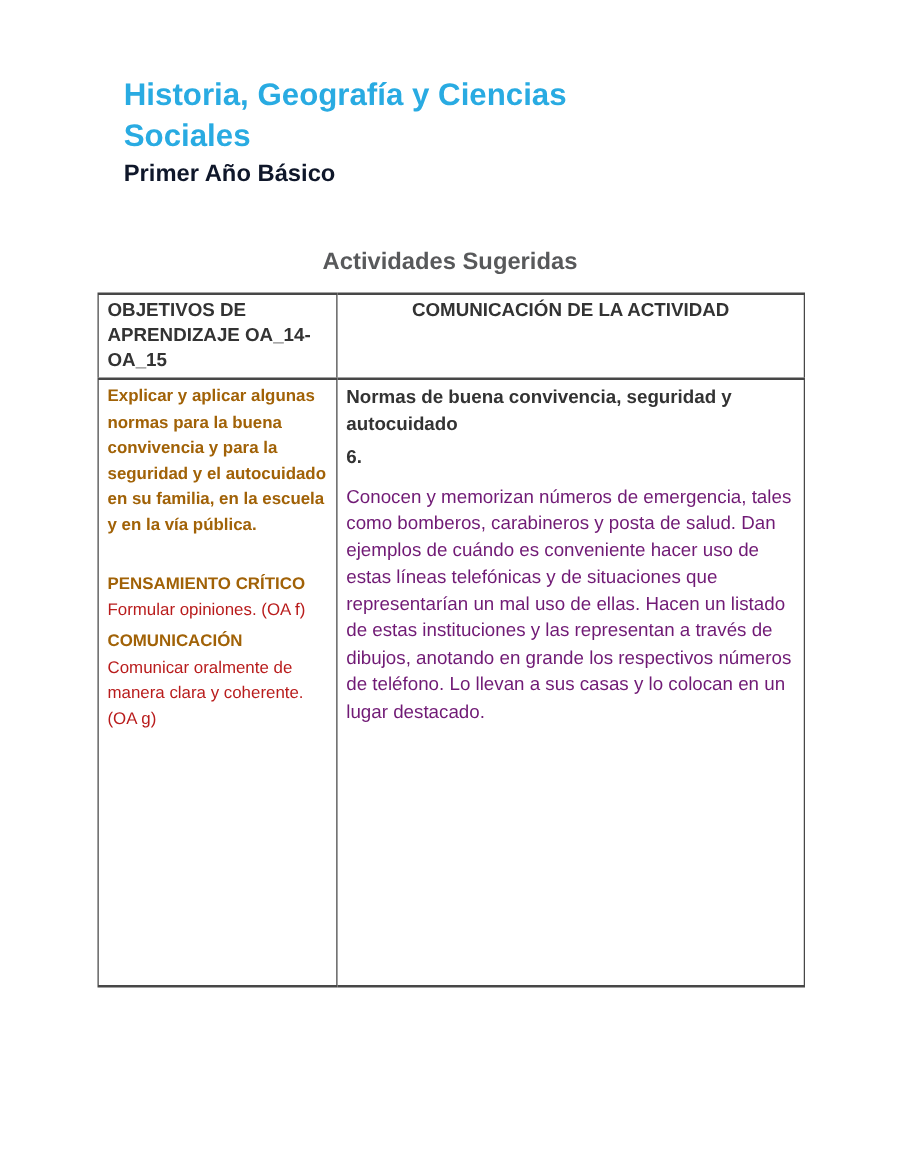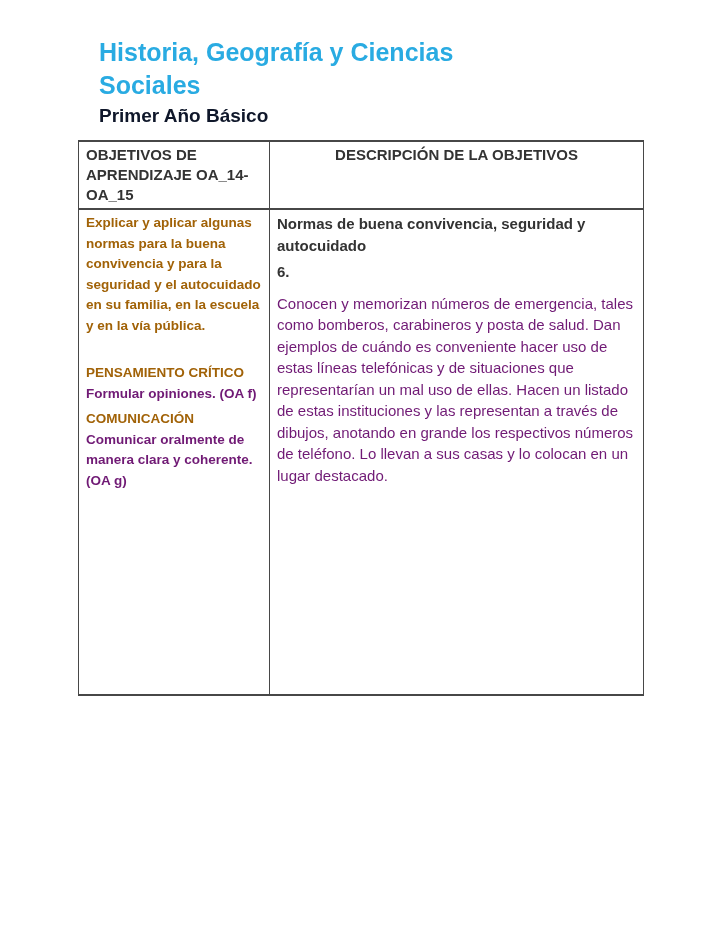--- a/index.html
+++ b/index.html
@@ -12,21 +12,21 @@
     overflow: hidden;
   }
   .page { width: 720px; height: 932px; position: relative; }
 
   
   .doc-header {
     display: flex;
     justify-content: space-between;
     align-items: flex-end;
     margin: 0 99px;
-    padding-top: 36px;
+    padding-top: 60px;
   }
   .course-title {
     margin: 0;
     width: 430px;
     font-size: 25px;
     line-height: 33px;
     font-weight: bold;
     color: #29ABE2;
     letter-spacing: 0;
   }
@@ -82,21 +82,21 @@
     height: 60px;
   }
   .th-objectives { text-align: left; }
   .th-activity   { text-align: center; }
   .activities-table td { height: 478px; }
 
   
   .td-objectives { font-size: 13.5px; line-height: 20.5px; }
   .td-objectives p { margin: 0; }
   .bold { font-weight: bold; color: #a16207; }
-  .reg  { font-weight: bold; color: #701a75; }
+  .reg  { font-weight: normal; color: #b91c1c; }
   .mt-big   { margin-top: 27px !important; }
   .mt-small { margin-top: 5px !important; }
 
   
   .td-activity { font-size: 15px; line-height: 21.5px; }
   .td-activity p { margin: 0; }
   .act-title  { font-weight: bold; color: #333333; }
   .act-number { font-weight: bold; color: #333333; margin-top: 5px !important; }
   .act-desc   { font-weight: normal; color: #701a75; margin-top: 10px !important; }
 </style>
@@ -105,30 +105,31 @@
 
 <div class="page">
 
   <header class="doc-header">
     <div class="header-left">
       <h1 class="course-title">Historia, Geografía y Ciencias Sociales</h1>
       <div class="course-level">Primer Año Básico</div>
     </div>
   </header>
 
+  <h2 class="section-title">Actividades Sugeridas</h2>
 
   <table class="activities-table">
     <colgroup>
       <col class="col-objectives">
       <col class="col-activity">
     </colgroup>
     <thead>
       <tr>
         <th class="th-objectives">OBJETIVOS DE APRENDIZAJE OA_14-OA_15</th>
-        <th class="th-activity">DESCRIPCIÓN DE LA OBJETIVOS</th>
+        <th class="th-activity">COMUNICACIÓN DE LA ACTIVIDAD</th>
       </tr>
     </thead>
     <tbody>
       <tr>
         <td class="td-objectives">
           <p class="bold">Explicar y aplicar algunas normas para la buena convivencia y para la seguridad y el autocuidado en su familia, en la escuela y en la vía pública.</p>
           <p class="bold mt-big">PENSAMIENTO CRÍTICO</p>
           <p class="reg">Formular opiniones. (OA f)</p>
           <p class="bold mt-small">COMUNICACIÓN</p>
           <p class="reg">Comunicar oralmente de manera clara y coherente. (OA g)</p>

